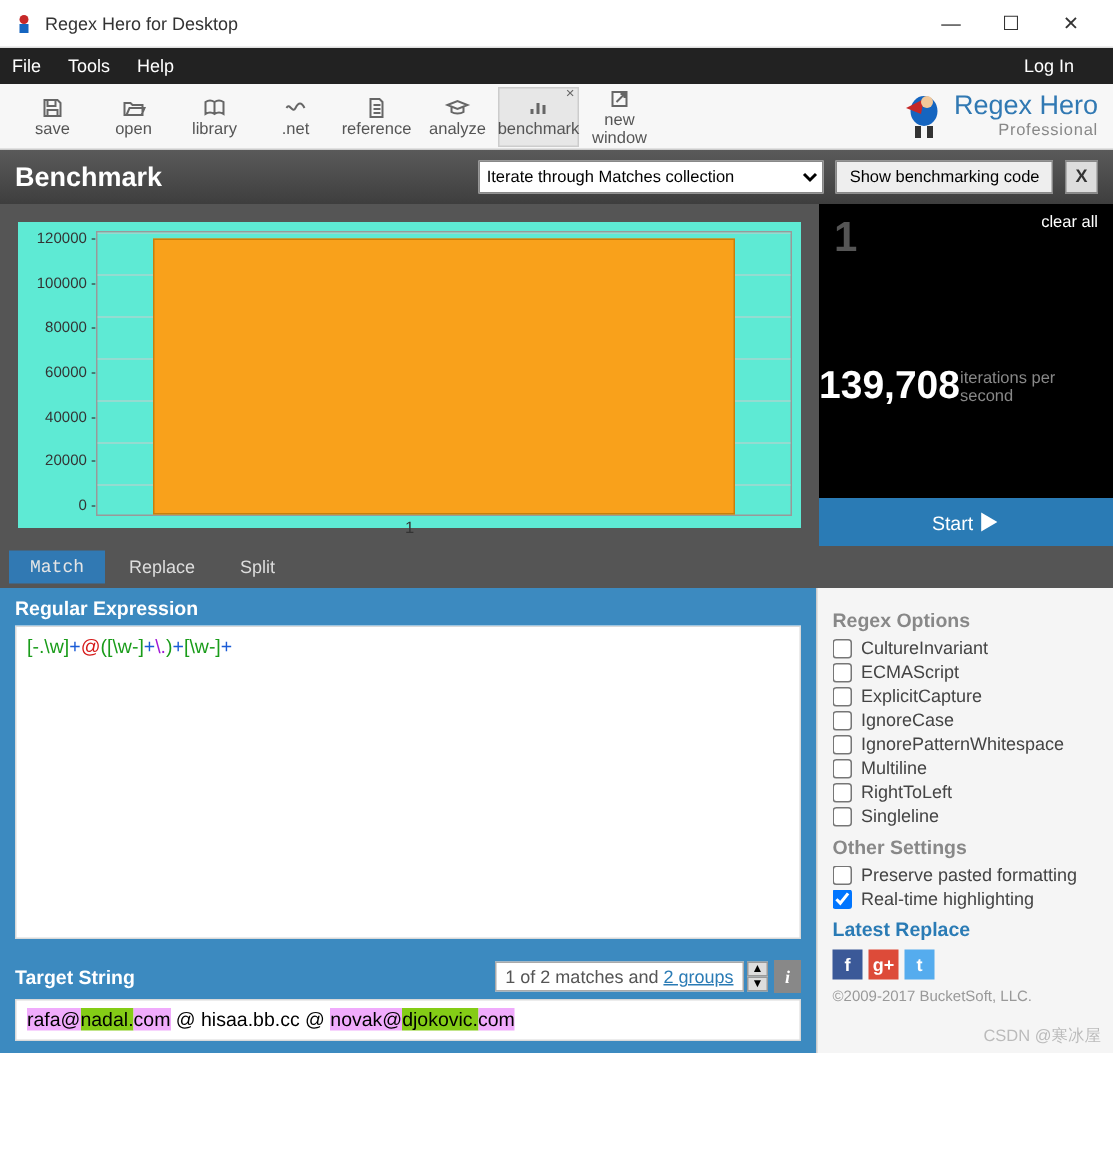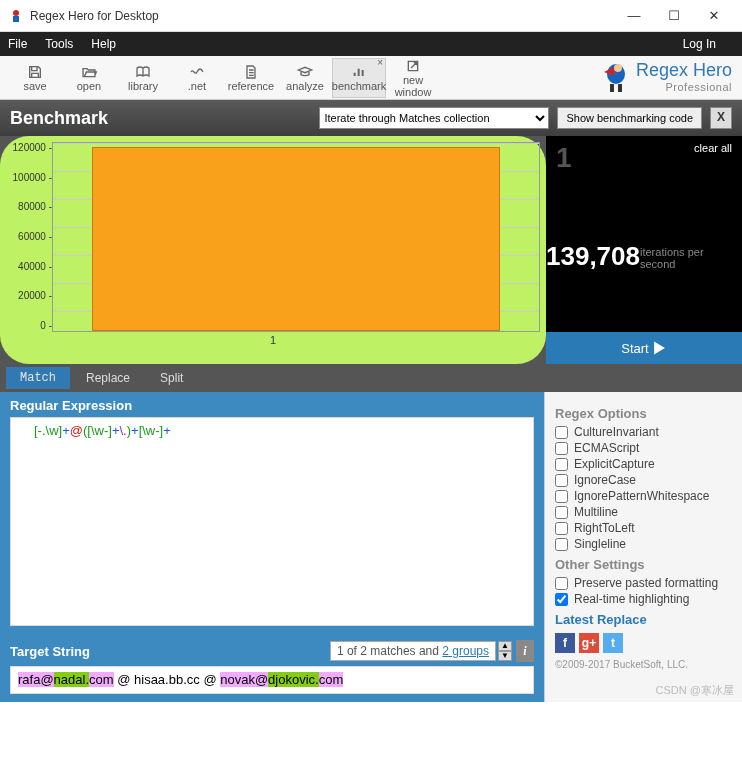--- a/index.html
+++ b/index.html
@@ -24,21 +24,21 @@
 .brand-text2 { font-size: 11px; color: #888; letter-spacing:0.5px; text-align:right; display:block;}
 
 .benchmark { background: #4a4a4a; color: #fff; padding: 0; }
 .bench-head { display: flex; align-items: center; height: 36px; padding: 0 10px; gap: 8px; background: linear-gradient(#5a5a5a,#3e3e3e); }
 .bench-title { font-size: 18px; font-weight: bold; flex: 1; }
 .bench-select { width: 230px; height: 22px; font-size: 11px; background:#fff; border:1px solid #888; }
 .bench-btn { height: 22px; font-size: 11px; padding: 0 8px; background:#eee; border:1px solid #888; }
 .bench-close { width: 22px; height: 22px; text-align: center; line-height:18px; background:#ddd; border:1px solid #888; color:#333; cursor:pointer; font-weight:bold;}
 
 .bench-body { display: flex; height: 228px; background: #555; }
-.chart-wrap { flex: 1; background: #bef264; margin: 0; padding: 6px; position:relative;border-radius:29px; }
+.chart-wrap { flex: 1; background: #5eead4; margin: 12px; padding: 6px; position:relative; }
 .chart-area { display:flex; height: 190px; }
 .ytick { width: 46px; text-align:right; font-size:10px; color:#333; display:flex; flex-direction:column; justify-content:space-between; padding-bottom:1px;}
 .plot { flex:1; position:relative; border:1px solid #999; }
 .plot .grid { position:absolute; inset:0; background-image: linear-gradient(to bottom, #ccc 1px, transparent 1px); background-size: 100% 28px; }
 .plot .bar { position:absolute; left:8%; right:8%; bottom:0; top:2%; background:#f9a11b; border:1px solid #c77e0c; }
 .xtick { text-align:center; font-size:11px; color:#333; margin-top:2px; }
 
 .result { width: 196px; background: #000; color: #fff; display:flex; flex-direction:column; }
 .result-head { display:flex; padding: 6px 10px; font-size:12px; color:#ccc; }
 .result-head .num { color:#555; font-size:28px; font-weight:bold; }
@@ -49,21 +49,21 @@
 .result-start { background:#2a7bb5; height:32px; display:flex; align-items:center; justify-content:center; gap:0; color:#fff; font-size:13px; cursor:pointer; }
 .result-start .play { width:18px; height:16px; background:#fff; clip-path: polygon(30% 10%, 30% 90%, 90% 50%); display:inline-block;}
 
 .tabs { background:#555; display:flex; align-items:center; height:28px; padding:0 6px; gap:2px; }
 .tab { padding:4px 14px; color:#ddd; font-size:12px; cursor:pointer; }
 .tab.active { background:#3179b3; color:#e5e5e5;font-family:Liberation Mono, monospace; }
 
 .workarea { display:flex; height: 310px; }
 .left { flex:1; background:#3c8ac0; display:flex; flex-direction:column; padding:0;}
 .panel-label { color:#fff; font-weight:bold; font-size:13px; padding:6px 10px 4px; }
-.editor { background:#fff; margin:0 10px 10px; flex:1; padding:6px 24px; font-family: Consolas, monospace; font-size:13px; overflow:auto; box-shadow: inset 0 0 0 1px rgba(0,0,0,0.15);}
+.editor { background:#fff; margin:0 10px 10px; flex:1; padding:6px 8px; font-family: Consolas, monospace; font-size:13px; overflow:auto; box-shadow: inset 0 0 0 1px rgba(0,0,0,0.15);}
 .target-head { display:flex; align-items:center; padding:4px 10px; }
 .target-head .tlabel { color:#fff; font-weight:bold; font-size:13px; flex:1; }
 .match-info { background:#fff; padding:2px 6px; font-size:12px; color:#555; border:1px solid #aaa; }
 .match-info a { color:#2a7bb5; }
 .spin { display:inline-flex; flex-direction:column; margin-left:2px;}
 .spin div { width:14px; height:10px; background:#ddd; border:1px solid #999; font-size:8px; text-align:center; line-height:8px; cursor:pointer;}
 .ibox { width:18px; height:22px; background:#888; color:#fff; text-align:center; line-height:22px; margin-left:4px; font-weight:bold; font-style:italic; font-family:serif;}
 .target-edit { background:#fff; margin:0 10px 8px; padding:6px 8px; font-family: Consolas, monospace; font-size:13px; min-height:28px; box-shadow: inset 0 0 0 1px rgba(0,0,0,0.15);}
 .hl { background:#f0abfc; }
 .hl2 { background:#84cc16; }

